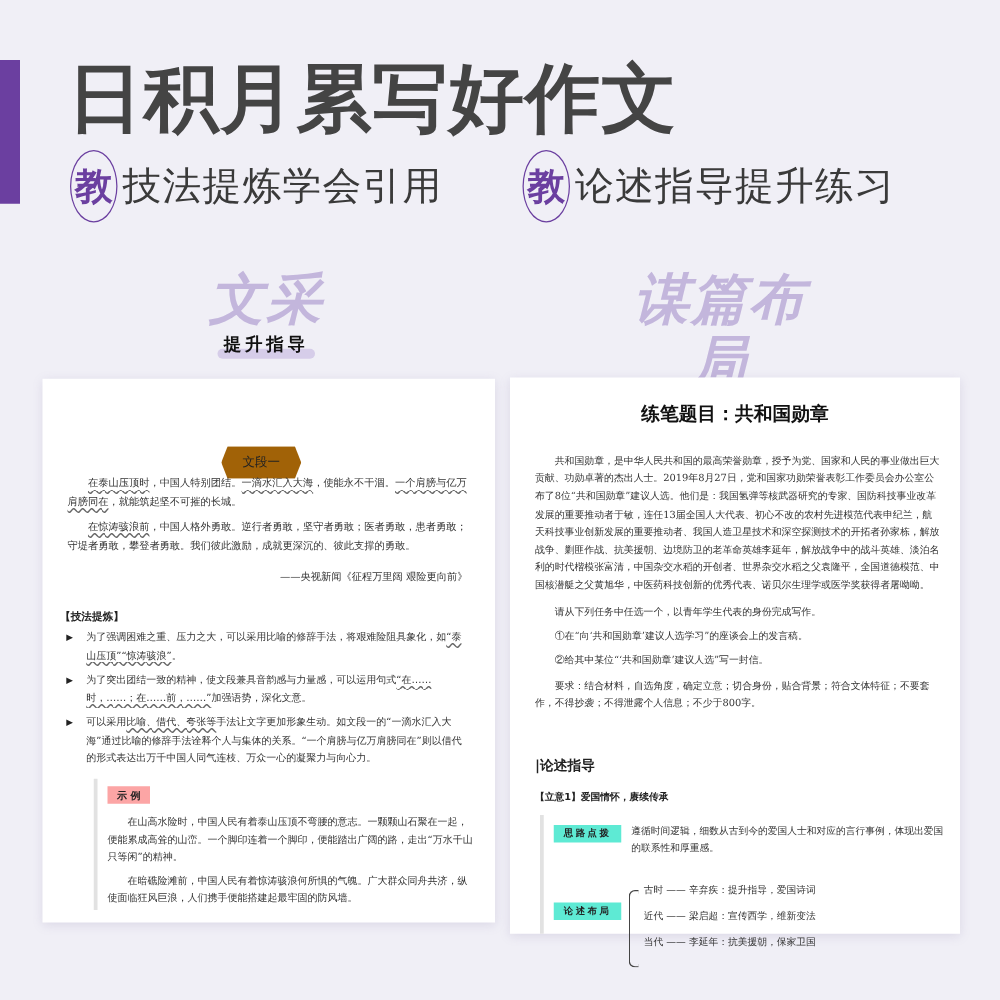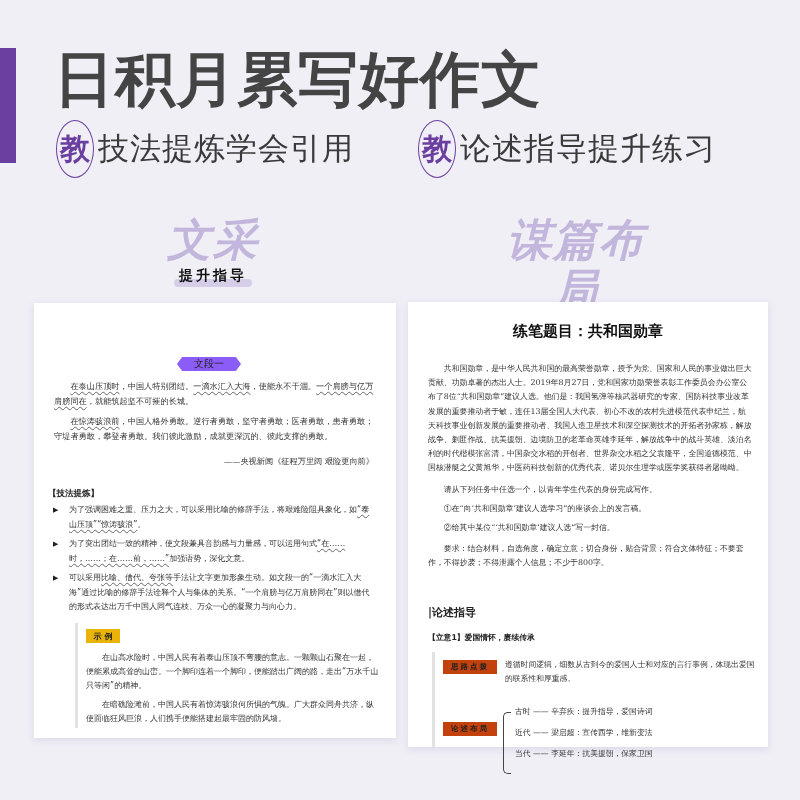--- a/index.html
+++ b/index.html
@@ -58,22 +58,22 @@
     position: absolute; background: #fff;
     box-shadow: 0 2px 8px rgba(120,110,160,0.18);
   }
   .page-left { left: 34px; top: 303px; width: 362px; height: 435px; }
   .page-right { left: 408px; top: 302px; width: 360px; height: 445px; }
   .pl-title {
     position: absolute; left: 0; right: 0; top: 20px; text-align: center;
     font-family: "DejaVu Serif", serif; font-size: 17px; font-weight: bold; color: #111;
   }
   .tag-box {
-    position: absolute; left: 143px; top: 54px; width: 64px; height: 14px;
-    background: #8b5cf6; display: flex; align-items: center; justify-content: center;
+    position: absolute; left: 143px; top: 54px; width: 64px; height: 26px;
+    background: #a16207; display: flex; align-items: center; justify-content: center;
     font-family: "DejaVu Serif", serif; font-size: 10px; color: #222;
     clip-path: polygon(8% 0, 92% 0, 100% 50%, 92% 100%, 8% 100%, 0 50%);
   }
   .para {
     position: absolute; font-family: "DejaVu Serif", serif;
     font-size: 8.2px; line-height: 15px; color: #333; text-indent: 2em;
   }
   .wavy { text-decoration: underline wavy #666; text-underline-offset: 2px; }
   .attribution {
     position: absolute; right: 22px; top: 153px;
@@ -87,21 +87,21 @@
     display: flex;
   }
   .bullet .arrow { width: 16px; flex-shrink: 0; font-size: 7px; color: #222; }
   .bullet .btext { width: 305px; }
   .example {
     position: absolute; left: 41px; top: 320px; width: 305px; height: 105px;
     border-left: 3px solid #e2e2e2;
   }
   .example-label {
     position: absolute; left: 8px; top: 6px; width: 34px; height: 14px;
-    background: #eab308; font-size: 8px; font-weight: bold; color: #222;
+    background: #fca5a5; font-size: 8px; font-weight: bold; color: #222;
     display: flex; align-items: center; justify-content: center;
   }
   .example-para {
     position: absolute; left: 8px; width: 295px; font-size: 8px;
     line-height: 14px; color: #333; text-indent: 2em;
   }
 
   .pr-title {
     position: absolute; left: 0; right: 0; top: 20px; text-align: center;
     font-family: "DejaVu Serif", serif; font-size: 15px; font-weight: bold; color: #111;
@@ -116,21 +116,21 @@
     font-family: "DejaVu Serif", serif; font-size: 11px; font-weight: bold; color: #222;
   }
   .lizi {
     position: absolute; left: 20px; top: 330px; font-size: 7.8px; font-weight: bold; color: #222;
   }
   .guide-box {
     position: absolute; left: 24px; top: 350px; width: 330px; height: 95px;
     border-left: 3px solid #e2e2e2;
   }
   .gl {
-    position: absolute; left: 8px; width: 54px; height: 14px; background: #c2410c;
+    position: absolute; left: 8px; width: 54px; height: 14px; background: #5eead4;
     font-size: 7.5px; font-weight: bold; color: #222; letter-spacing: 2px;
     display: flex; align-items: center; justify-content: center;
   }
   .gtext {
     position: absolute; left: 70px; width: 255px; font-size: 7.8px; line-height: 14px; color: #333;
   }
   .brace {
     position: absolute; left: 68px; top: 60px; width: 8px; height: 62px;
     border: 1px solid #444; border-right: none; border-radius: 5px 0 0 5px;
   }

